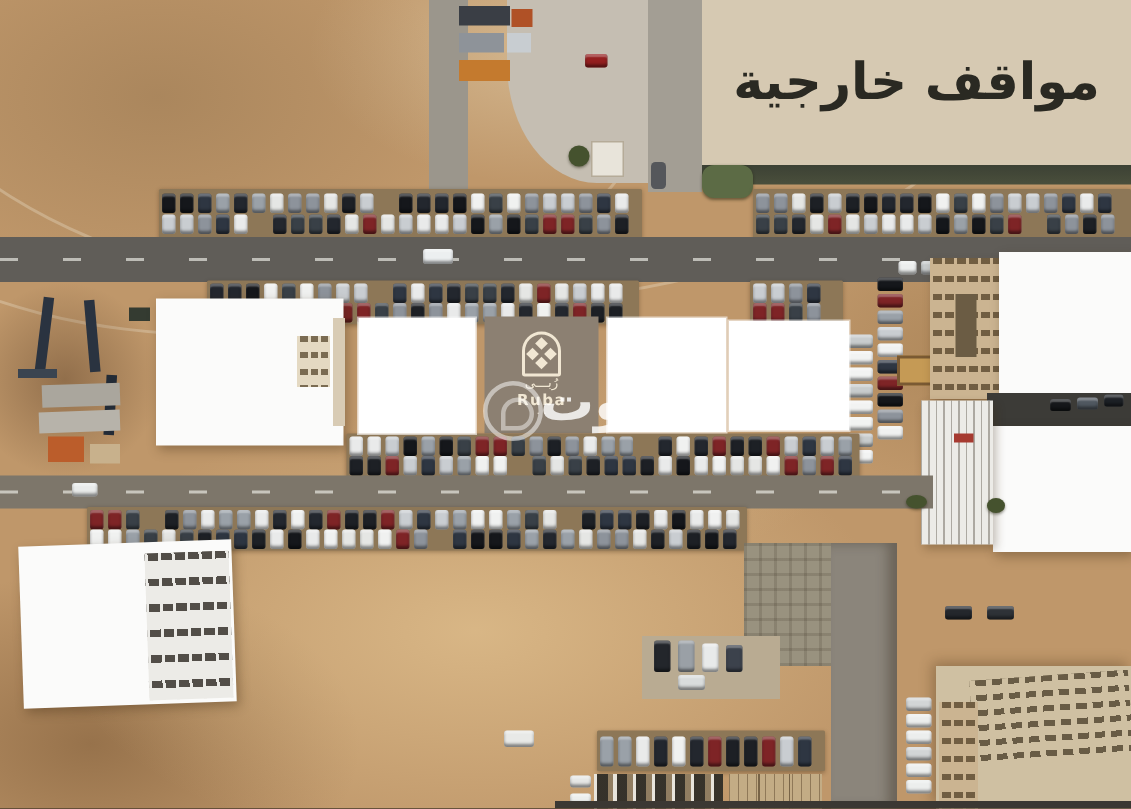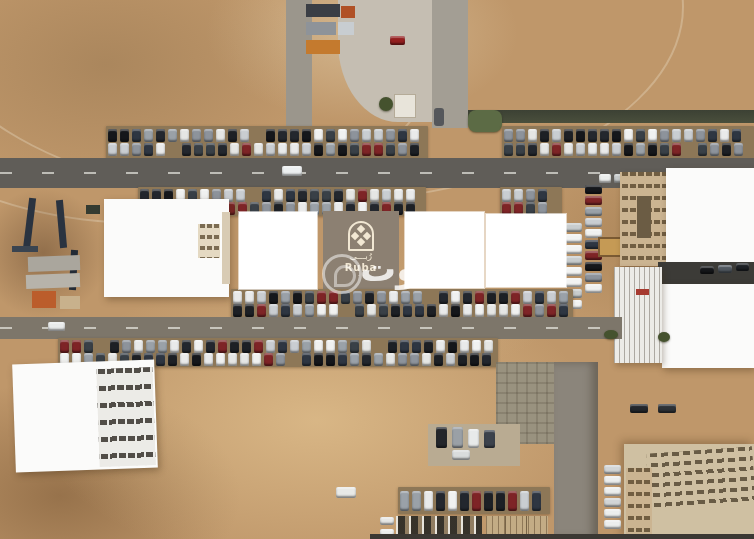--- a/index.html
+++ b/index.html
@@ -109,20 +109,23 @@
   <div class="abs" style="left:306px;top:4px;width:34px;height:13px;background:#3a3e45;"></div>
   <div class="abs" style="left:341px;top:6px;width:14px;height:12px;background:#b05126;"></div>
   <div class="abs" style="left:306px;top:22px;width:30px;height:13px;background:#8e9399;"></div>
   <div class="abs" style="left:338px;top:22px;width:16px;height:13px;background:#c8cdd1;"></div>
   <div class="abs" style="left:306px;top:40px;width:34px;height:14px;background:#c47a2e;"></div>
   <div class="abs single-car" style="left:390px;top:36px;width:15px;height:9px;background:#941f1f;"></div>
 
   <div class="abs shrub" style="left:379px;top:97px;width:14px;height:14px;"></div>
   <div class="abs" style="left:394px;top:94px;width:22px;height:24px;background:#e8e4da;border:1px solid #b5ab98;box-sizing:border-box;"></div>
 
+  <div class="abs banner" style="background-color: rgb(214, 201, 178); color: rgb(42, 41, 34);">
+    <span class="banner-text">مواقف خارجية</span>
+  </div>
   <div class="abs hedge" style="left:468px;top:110px;width:286px;height:13px;"></div>
   <div class="abs shrub" style="left:468px;top:110px;width:34px;height:22px;background:#5c6b45;border-radius:8px;"></div>
 
   <div class="car-strip" data-rows="2" style="left:106px;top:126px;width:322px;height:33px;">
       <div class="car-row">
         <i class="car" style="background: rgb(21, 23, 27);"></i>
         <i class="car" style="background: rgb(21, 23, 27);"></i>
         <i class="car" style="background: rgb(46, 54, 66);"></i>
         <i class="car" style="background: rgb(154, 161, 168);"></i>
         <i class="car" style="background: rgb(35, 39, 46);"></i>

